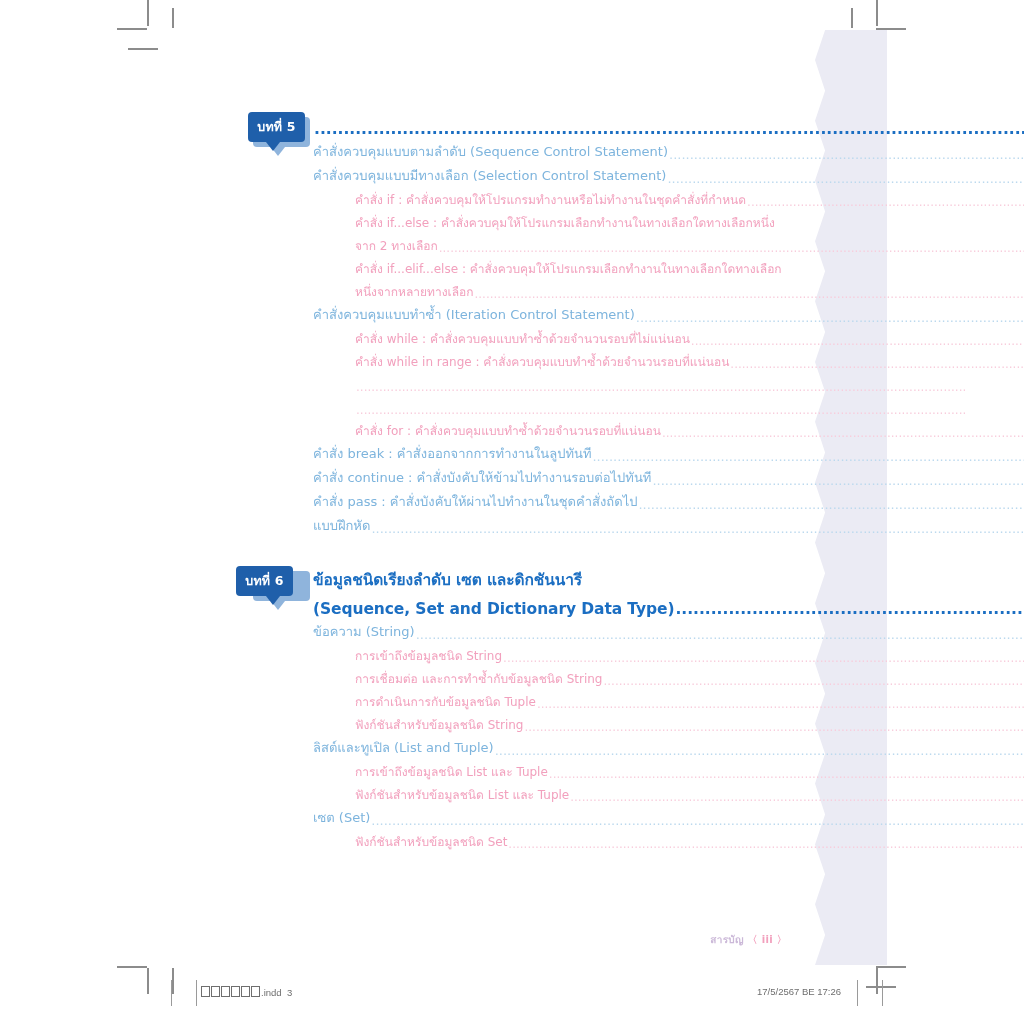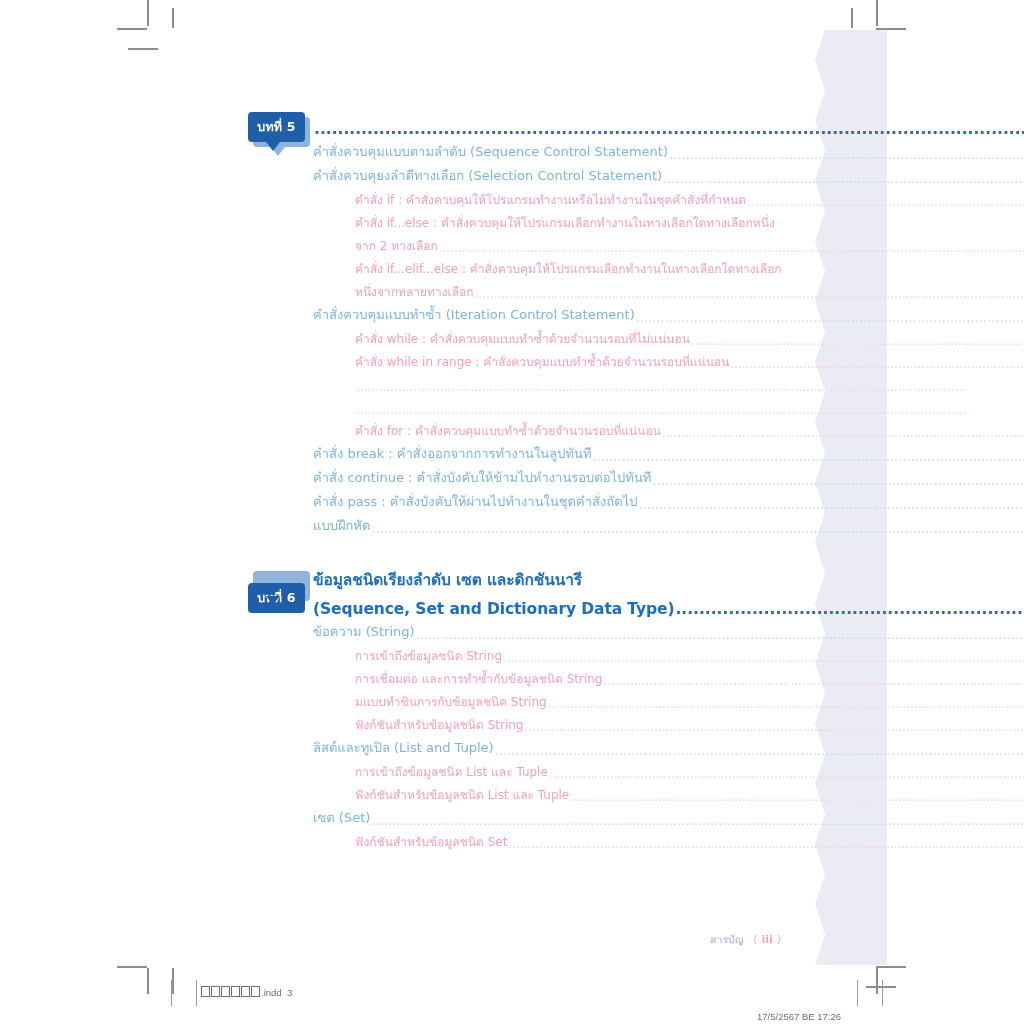--- a/index.html
+++ b/index.html
@@ -190,21 +190,20 @@
     position: absolute;
     left: 201px;
     top: 8px;
     white-space: nowrap;
   }
   .print-bar .pb-right {
     position: absolute;
     left: 757px;
     top: 8px;
     white-space: nowrap;
-    margin-top: 25px;
   }
   .tofu {
     display: inline-block;
     width: 7px; height: 9px;
     border: 1px solid #6e6e6e;
     margin-right: 1px;
     vertical-align: -1px;
   }
   .pb-sep {
     position: absolute;
@@ -245,21 +244,21 @@
         <div class="chapter-badge" style="left: 248px; top: 0px;">บทที่ 5</div>
         <div class="chapter-badge-tail" style="left: 266px; top: 30px;"></div>
         <div class="row lvl0">
           <span class="leader">................................................................................................................................................................</span>
         </div>
         <div class="row lvl1">
           <span class="txt">คำสั่งควบคุมแบบตามลำดับ (Sequence Control Statement)</span>
           <span class="leader">................................................................................................................................................................</span>
         </div>
         <div class="row lvl1">
-          <span class="txt">คำสั่งควบคุยงลำดีทางเลือก (Selection Control Statement)</span>
+          <span class="txt">คำสั่งควบคุมแบบมีทางเลือก (Selection Control Statement)</span>
           <span class="leader">................................................................................................................................................................</span>
         </div>
         <div class="row lvl2">
           <span class="txt">คำสั่ง if : คำสั่งควบคุมให้โปรแกรมทำงานหรือไม่ทำงานในชุดคำสั่งที่กำหนด</span>
           <span class="leader">................................................................................................................................................................</span>
         </div>
         <div class="row lvl2 cont">
           <span class="txt">คำสั่ง if...else : คำสั่งควบคุมให้โปรแกรมเลือกทำงานในทางเลือกใดทางเลือกหนึ่ง</span>
         </div>
         <div class="row lvl2">
@@ -309,21 +308,21 @@
         </div>
         <div class="row lvl1">
           <span class="txt">แบบฝึกหัด</span>
           <span class="leader">................................................................................................................................................................</span>
         </div>
       </div>
       <div class="chapter-gap"></div>
       <div class="chapter-block">
         <div class="chapter-badge-shadow" style="left: 253px; top: 5px;"></div>
         <div class="chapter-badge-tail-shadow" style="left: 271px; top: 35px;"></div>
-        <div class="chapter-badge" style="left: 248px; top: 0px; margin-top: 17px;">บทที่ 6</div>
+        <div class="chapter-badge" style="left: 236px; top: 0px;">บทที่ 6</div>
         <div class="chapter-badge-tail" style="left: 266px; top: 30px;"></div>
         <div class="row lvl0 cont">
           <span class="txt">ข้อมูลชนิดเรียงลำดับ เซต และดิกชันนารี</span>
         </div>
         <div class="row lvl0">
           <span class="txt">(Sequence, Set and Dictionary Data Type)</span>
           <span class="leader">................................................................................................................................................................</span>
         </div>
         <div class="row lvl1">
           <span class="txt">ข้อความ (String)</span>
@@ -331,21 +330,21 @@
         </div>
         <div class="row lvl2">
           <span class="txt">การเข้าถึงข้อมูลชนิด String</span>
           <span class="leader">................................................................................................................................................................</span>
         </div>
         <div class="row lvl2">
           <span class="txt">การเชื่อมต่อ และการทำซ้ำกับข้อมูลชนิด String</span>
           <span class="leader">................................................................................................................................................................</span>
         </div>
         <div class="row lvl2">
-          <span class="txt">มแบบทำซินการกับข้อมูลชนิด String</span>
+          <span class="txt">การดำเนินการกับข้อมูลชนิด Tuple</span>
           <span class="leader">................................................................................................................................................................</span>
         </div>
         <div class="row lvl2">
           <span class="txt">ฟังก์ชันสำหรับข้อมูลชนิด String</span>
           <span class="leader">................................................................................................................................................................</span>
         </div>
         <div class="row lvl1">
           <span class="txt">ลิสต์และทูเปิล (List and Tuple)</span>
           <span class="leader">................................................................................................................................................................</span>
         </div>

